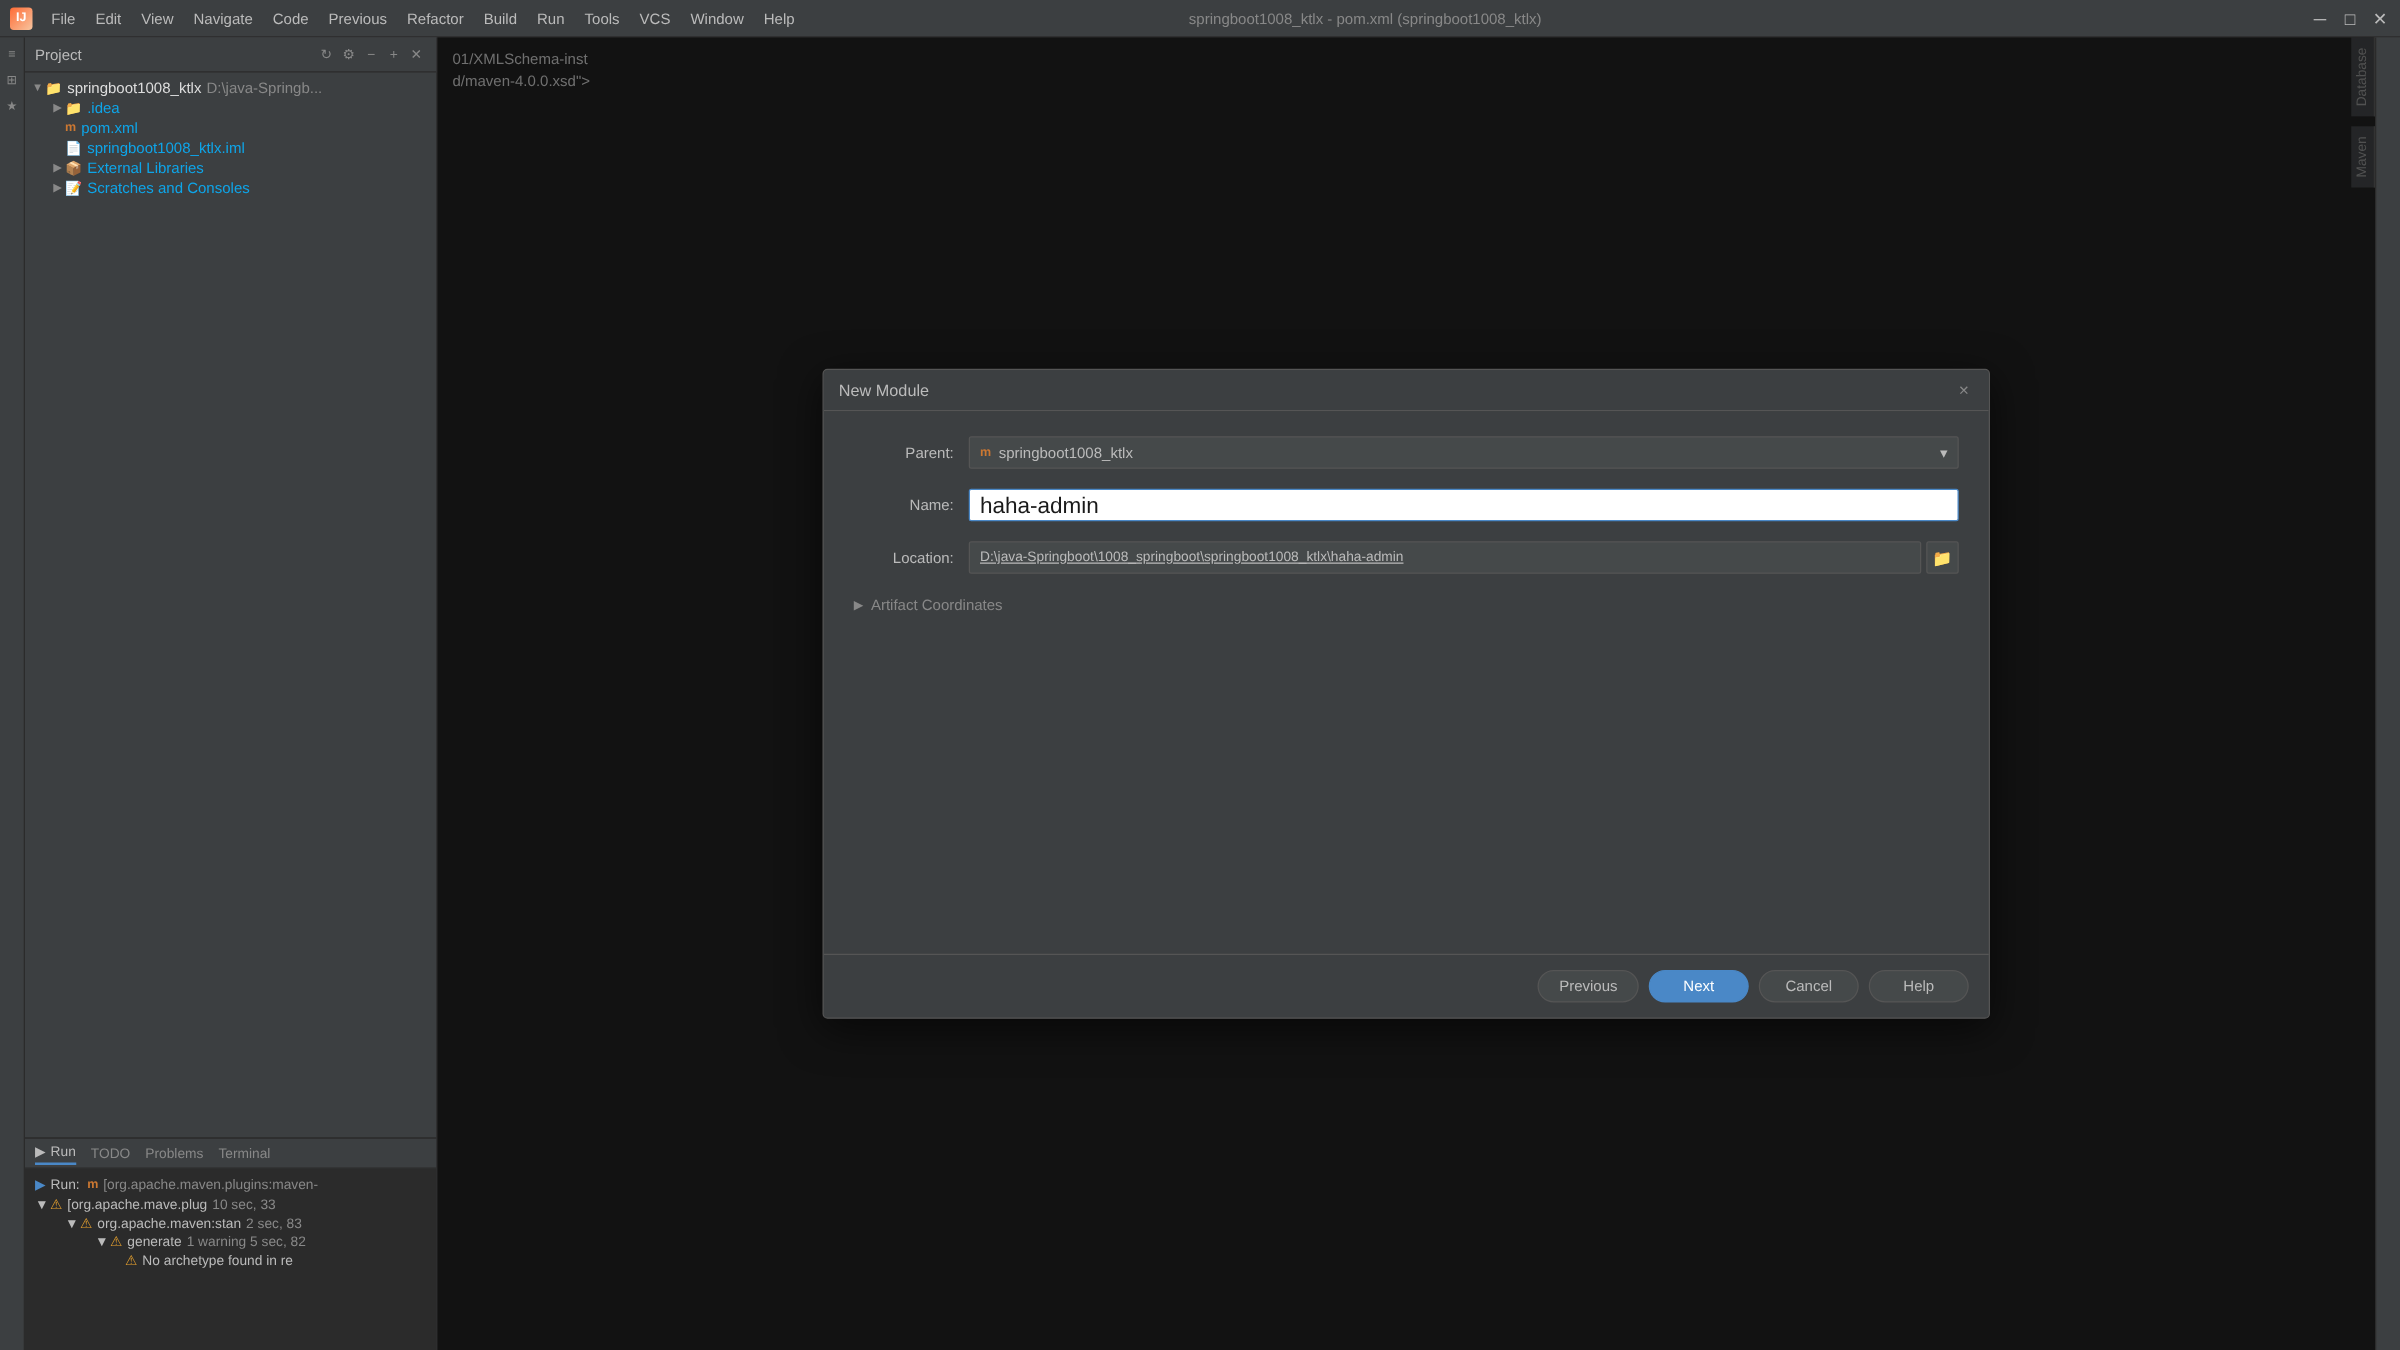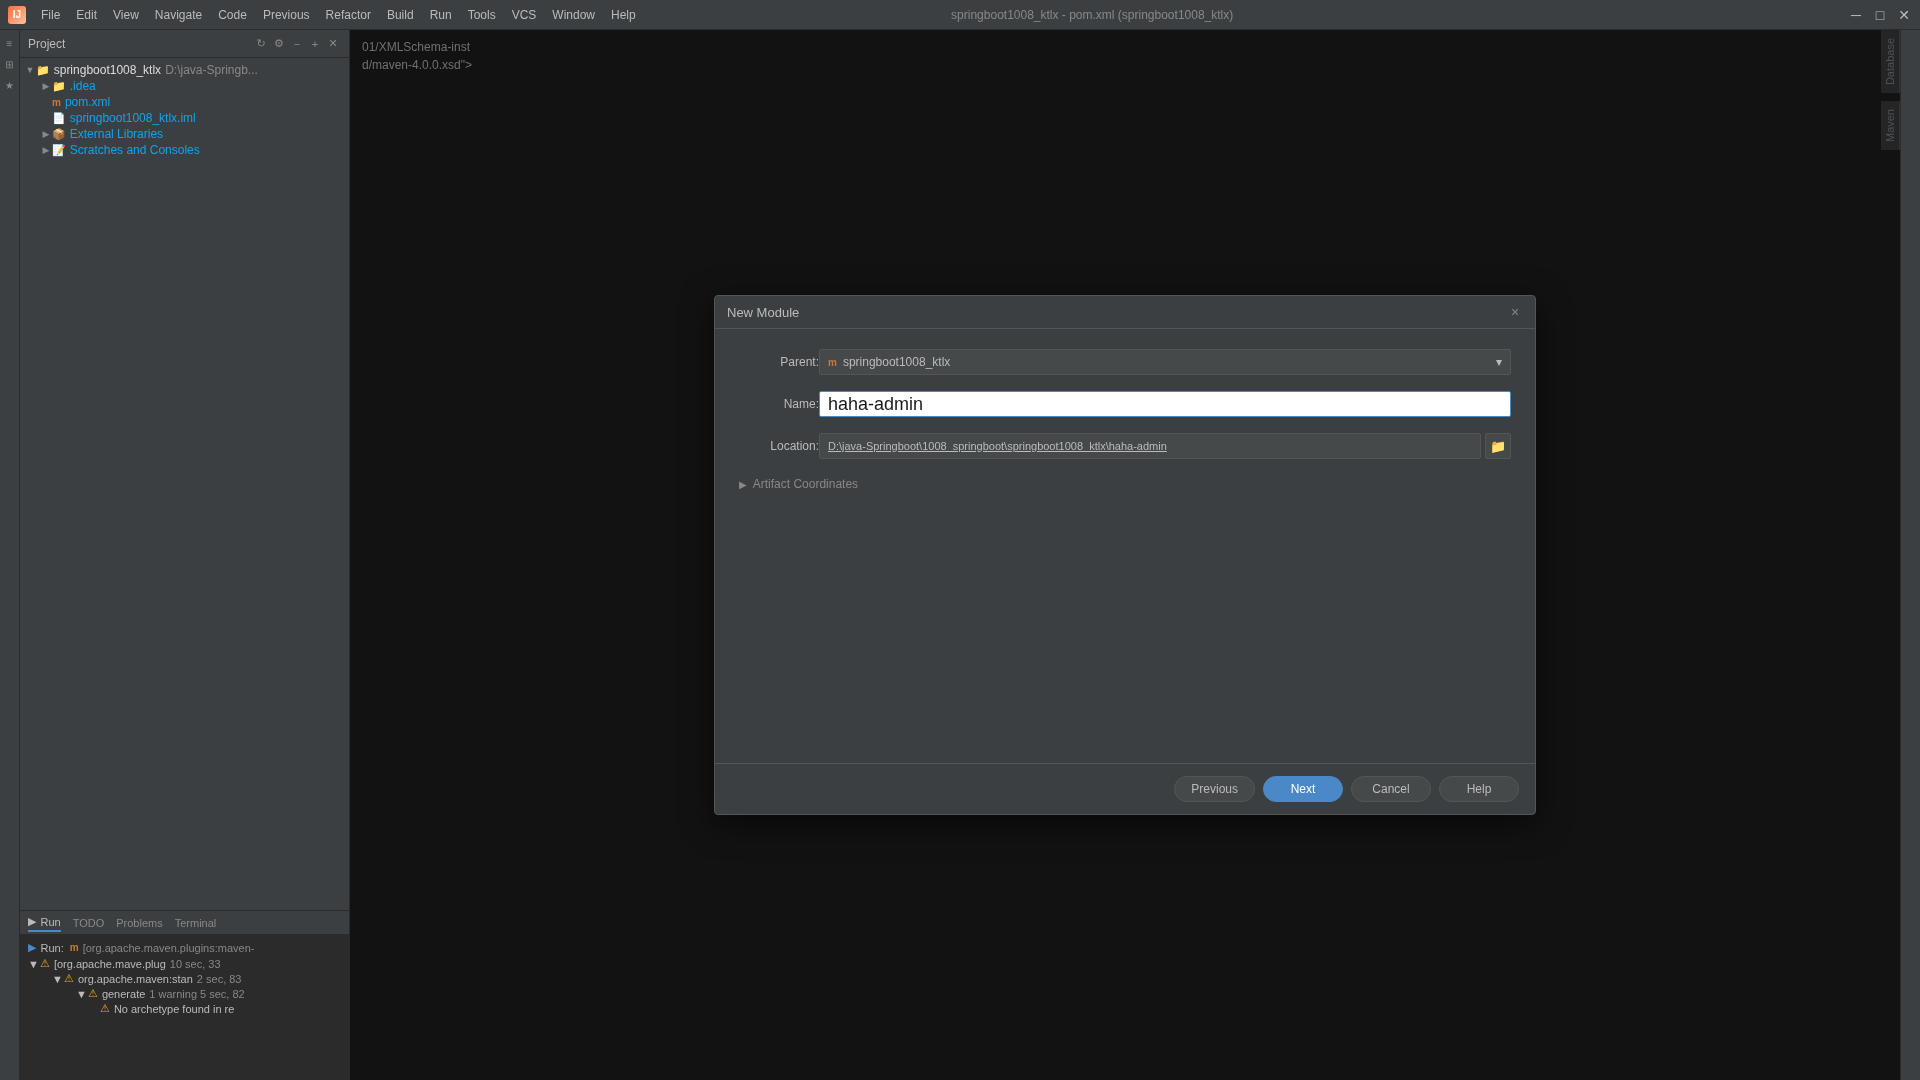--- a/index.html
+++ b/index.html
@@ -226,21 +226,21 @@
       align-items: center;
       justify-content: center;
       z-index: 100;
     }
 
     
     .dialog {
       background: #3c3f41;
       border: 1px solid #555555;
       border-radius: 4px;
-      width: 822px;
+      width: 934px;
       min-height: 520px;
       box-shadow: 0 8px 32px rgba(0,0,0,0.6);
       display: flex;
       flex-direction: column;
     }
     .dialog-titlebar {
       display: flex;
       align-items: center;
       padding: 8px 12px;
       background: #3c3f41;
@@ -263,20 +263,21 @@
     .dialog-body {
       flex: 1;
       padding: 20px 24px;
       display: flex;
       flex-direction: column;
       gap: 16px;
     }
     .form-row {
       display: flex;
       align-items: center;
+      gap: 12px;
     }
     .form-label {
       width: 80px;
       text-align: right;
       color: #bbbbbb;
       font-size: 12px;
       flex-shrink: 0;
     }
     .form-control-wrap {
       flex: 1;

